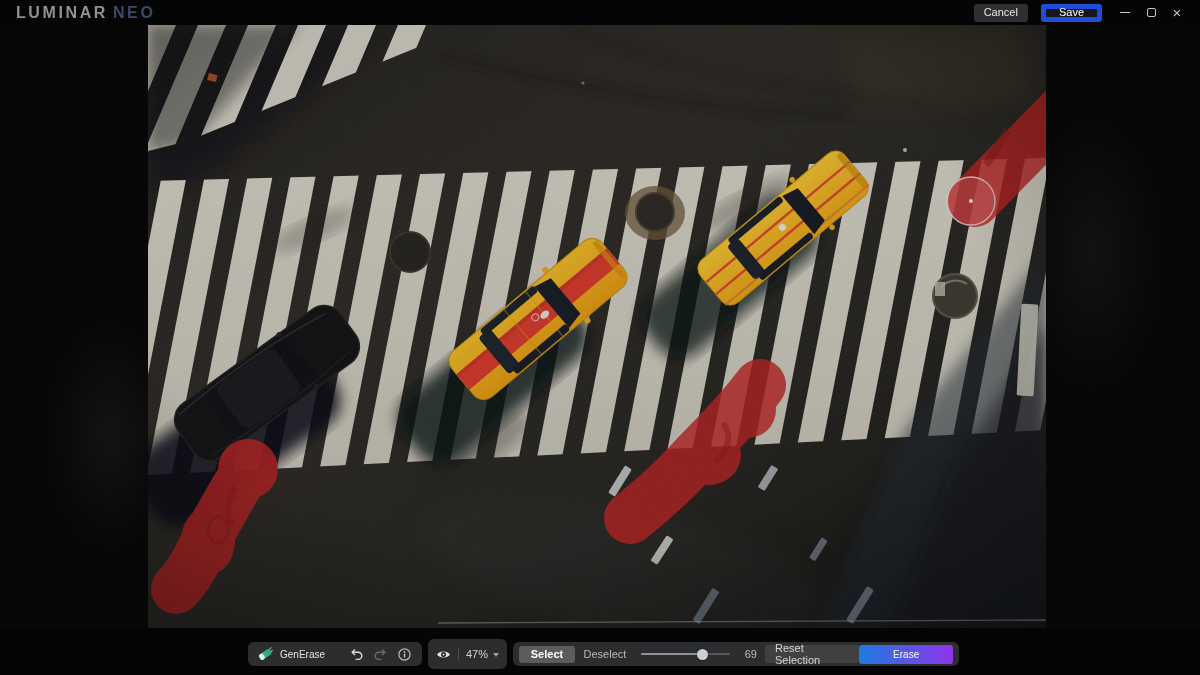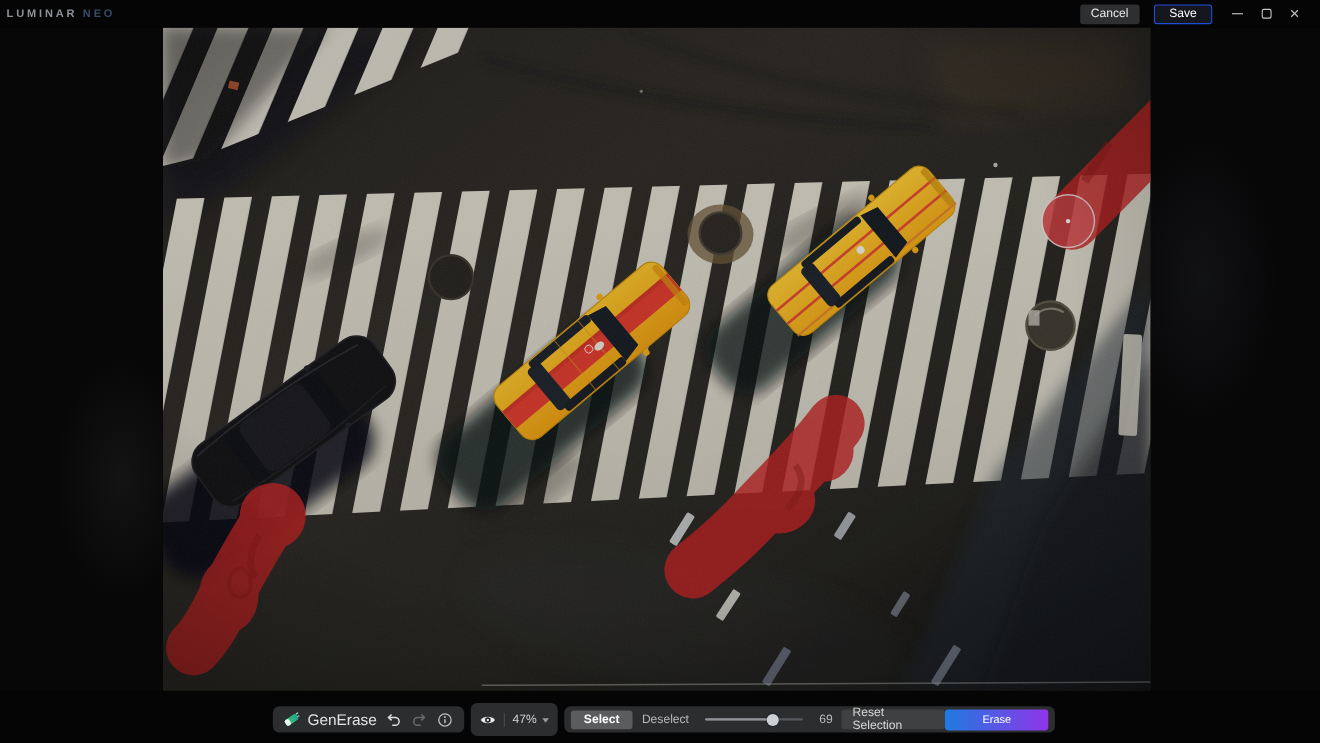--- a/index.html
+++ b/index.html
@@ -4,46 +4,46 @@
 <style>
   * { margin:0; padding:0; box-sizing:border-box; }
   html,body { background:#000; }
   .app {
     position:relative; width:1200px; height:675px; overflow:hidden;
     background:#050506; font-family:"Liberation Sans", sans-serif;
     color:#ddd; user-select:none;
   }
   
   .topbar { position:absolute; top:0; left:0; right:0; height:25px; background:#050506; z-index:30; display:flex; align-items:center; }
-  .logo { margin-left:6px; font-size:10px; font-weight:bold; letter-spacing:2.6px; color:#8e9298; }
+  .logo { margin-left:16px; font-size:16px; font-weight:bold; letter-spacing:2.6px; color:#8e9298; }
   .logo .neo { color:#3a4a66; margin-left:5px; }
   .top-actions { position:absolute; right:10px; top:0; height:25px; display:flex; align-items:center; }
   .btn { font-size:11px; line-height:1; border-radius:3px; display:flex; align-items:center; justify-content:center; cursor:pointer; }
   .btn-cancel { background:#2e2f31; color:#e8e8e8; height:18px; padding:0 10px; }
-  .btn-save { background:#16161e; color:#fff; height:18px; padding:0 13px; margin-left:13px; border:1px solid #1d4ed8; }
+  .btn-save { background:#16161e; color:#fff; height:18px; padding:0 13px; margin-left:13px; border:5px solid #1d4ed8; }
   .win-ctl { display:flex; align-items:center; margin-left:10px; }
   .win-btn { width:26px; height:25px; display:flex; align-items:center; justify-content:center; cursor:pointer; }
   .ic-min { width:10px; height:1.5px; background:#c6c6c6; }
   .ic-max { width:9px; height:9px; border:1.3px solid #c6c6c6; border-radius:2px; }
   .ic-close { color:#c6c6c6; font-size:15px; line-height:1; }
   
   .glow { position:absolute; z-index:1; pointer-events:none; }
   .glow-l { left:0; top:25px; width:148px; height:603px;
     background: radial-gradient(90px 160px at 75% 68%, rgba(130,128,120,0.10), rgba(0,0,0,0) 70%), #070708; }
   .glow-r { right:0; top:25px; width:154px; height:603px;
     background: radial-gradient(100px 190px at 30% 38%, rgba(110,115,128,0.10), rgba(0,0,0,0) 70%), #070708; }
   
   .photo { position:absolute; left:148px; top:25px; width:898px; height:603px; z-index:5; background:#191817; overflow:hidden; cursor:crosshair; }
   .photo svg { display:block; }
   
   .bottombar { position:absolute; left:0; right:0; top:628px; height:47px; background:#050506; z-index:25; }
   .tgroups { position:absolute; left:248px; top:11px; display:flex; gap:6px; align-items:center; }
   .tgroup { background:#2c2d2e; border-radius:6px; height:24px; display:flex; align-items:center; }
   .g1 { width:174px; padding:0 9px; }
-  .g1 .tool-label { font-size:14px; color:#e3e3e3; margin-left:7px; }
+  .g1 .tool-label { font-size:10px; color:#e3e3e3; margin-left:7px; }
   .iconbtn { display:flex; align-items:center; justify-content:center; width:17px; height:17px; cursor:pointer; }
   .g1 .iconbtn { margin-left:7px; }
   .g1 .spacer { flex:1; }
   .g2 { width:79px; padding:15px 8px; }
   .vdiv { width:1px; height:13px; background:#4a4b4d; margin:0 7px; }
   .zoomdrop { display:flex; align-items:center; cursor:pointer; font-size:11px; color:#d2d2d2; }
   .caret { width:0; height:0; border-left:3.5px solid transparent; border-right:3.5px solid transparent; border-top:4px solid #9a9a9a; margin-left:5px; margin-top:1px; }
   .g3 { width:446px; padding:0 6px; }
   .seg-btn { height:17px; border-radius:3px; font-size:11px; display:flex; align-items:center; justify-content:center; cursor:pointer; }
   .sel { width:58px; background:#5b5c5e; color:#fff; font-weight:bold;text-align:center; }

